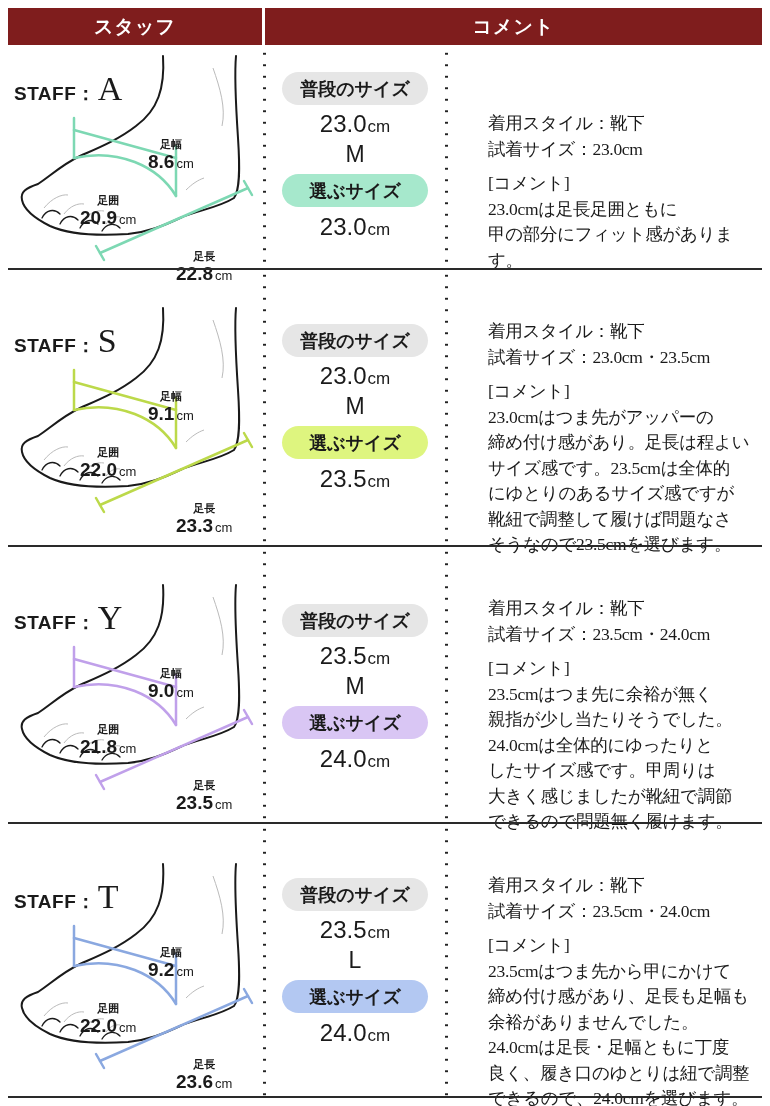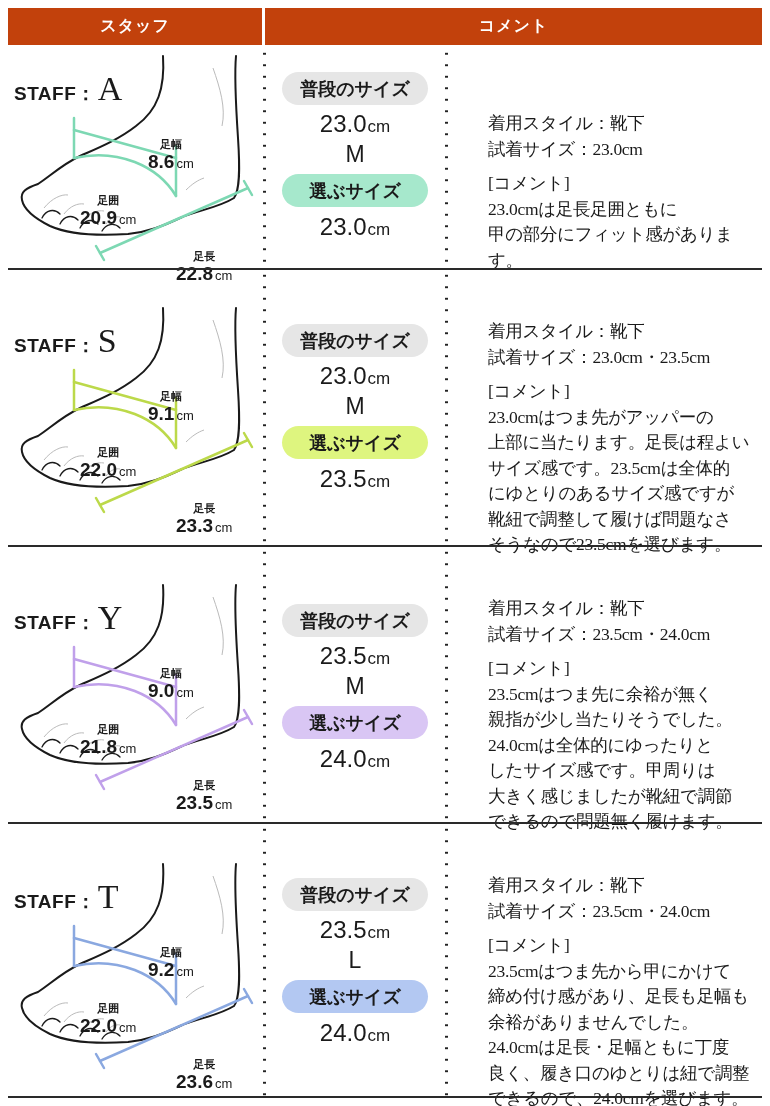--- a/index.html
+++ b/index.html
@@ -1,20 +1,20 @@
 <!DOCTYPE html>
 <html><head>
 <meta charset="utf-8">
 <style>
   * { box-sizing: border-box; margin: 0; padding: 0; }
   html, body { width: 770px; height: 1106px; background: #ffffff; overflow: hidden; }
   body { font-family: "DejaVu Sans", "Liberation Sans", sans-serif; color: #1a1a1a; position: relative; }
 
   .header { position: absolute; top: 8px; left: 8px; right: 8px; height: 37px; display: flex; gap: 3px; }
-  .header .hcell { background: #c2410c; color: #fff; display: flex; align-items: center; justify-content: center; font-size: 16px; font-weight: bold; letter-spacing: 1px; }
+  .header .hcell { background: #7f1d1d; color: #fff; display: flex; align-items: center; justify-content: center; font-size: 19px; font-weight: bold; letter-spacing: 1px; }
   .h-staff { width: 254px; }
   .h-size { width: 181px; }
   .h-comment { flex: 1; }
 
   .row { position: absolute; left: 8px; right: 8px; }
   .row-sep { position: absolute; left: 8px; right: 8px; height: 2px; background: #2a2a2a; }
 
   .col-foot { position: absolute; left: 0; top: 0; width: 254px; height: 100%; }
   .col-foot svg { position: absolute; left: 0; top: 0; }
   .staff-label { position: absolute; left: 6px; top: 22px; font-size: 19px; font-weight: bold; font-family: "Liberation Sans", sans-serif; letter-spacing: 0.5px; display: flex; align-items: baseline; }
@@ -188,21 +188,21 @@
 
     <div class="dots dots-2"></div>
 
     <div class="col-comment" style="top: 16px;">
       <span class="block c-style">着用スタイル：靴下</span>
       <span class="block c-tried">試着サイズ：23.0cm・23.5cm</span>
       <div class="gap"></div>
       <span class="block">[コメント]</span>
       <div class="c-lines">
           <span class="block">23.0cmはつま先がアッパーの</span>
-          <span class="block">上部に当たります。足長は程よい</span>
+          <span class="block">締め付け感があり。足長は程よい</span>
           <span class="block">サイズ感です。23.5cmは全体的</span>
           <span class="block">にゆとりのあるサイズ感ですが</span>
           <span class="block">靴紐で調整して履けば問題なさ</span>
           <span class="block">そうなので23.5cmを選びます。</span>
         </div>
     </div>
   </div>
 <div class="row-sep" style="top: 545px;"></div>
   <div class="row" style="top: 547px; height: 275px;">
     <div class="col-foot" style="top: 30px; height: 230px;">

